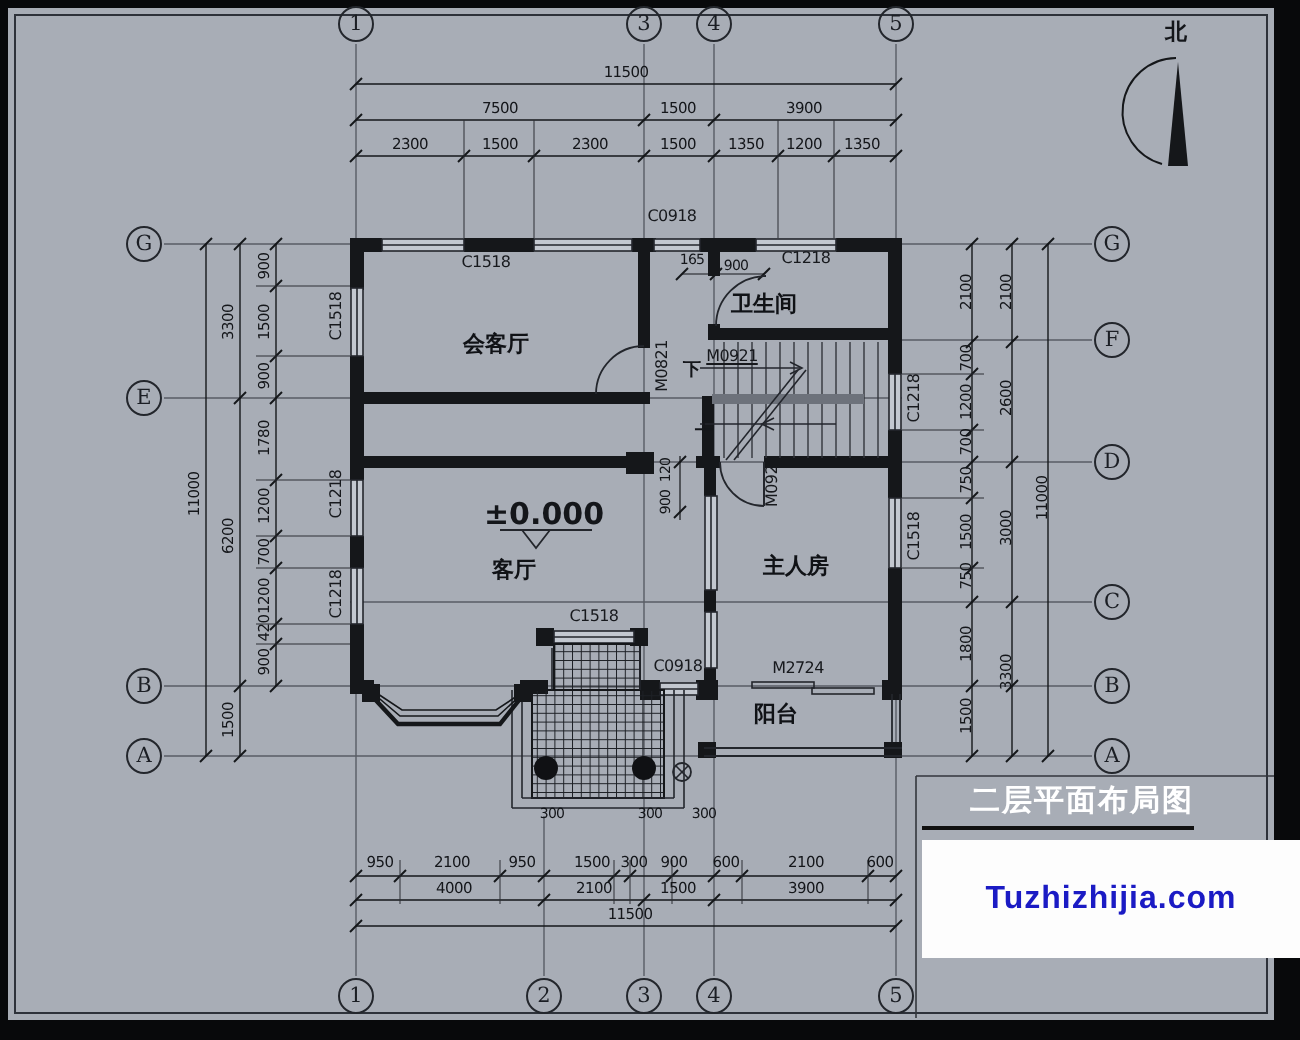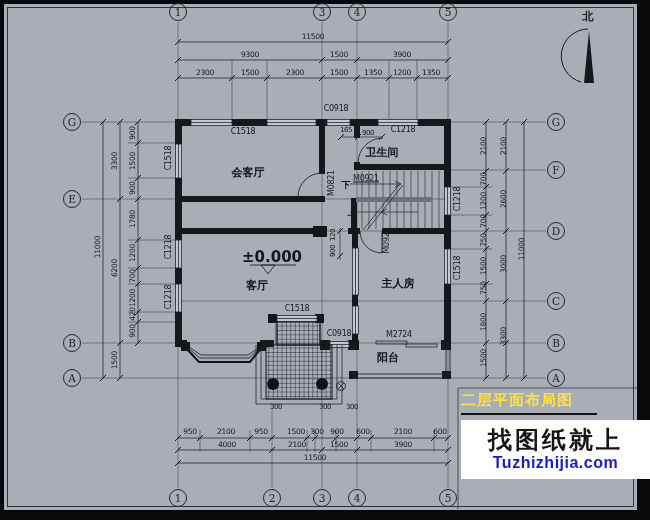--- a/index.html
+++ b/index.html
@@ -15,22 +15,22 @@
   .dim-sm{font-size:7px;letter-spacing:-0.4px;}
   .tag{font-size:8px;letter-spacing:-0.3px;color:#17191d;}
   .room{font-size:11px;font-weight:bold;color:#101216;}
   .stair{font-size:9px;font-weight:bold;}
   .elev{font-size:15px;font-weight:bold;letter-spacing:0;}
   .bubble{position:absolute;width:16px;height:16px;border:1px solid #23262c;border-radius:50%;
           transform:translate(-50%,-50%);display:flex;align-items:center;justify-content:center;
           font-family:"DejaVu Serif",serif;font-size:10.5px;color:#1b1e24;line-height:1;}
   #north-char{position:absolute;left:588px;top:16px;transform:translate(-50%,-50%);
           font-size:11px;font-weight:bold;color:#14161a;}
-  #title-box{position:absolute;left:461px;top:391px;width:136px;text-align:left;
-          font-size:15px;font-weight:bold;color:#fde047;letter-spacing:1px;
+  #title-box{position:absolute;left:461px;top:391px;width:136px;text-align:right;
+          font-size:15px;font-weight:bold;color:#ffffff;letter-spacing:1px;
           border-bottom:2px solid #111;padding-bottom:3px;}
   #wm{position:absolute;left:461px;top:420px;width:189px;height:59px;background:#fdfdfd;
       display:flex;flex-direction:column;align-items:center;justify-content:center;gap:1px;}
   #wm-1{font-size:24px;font-weight:bold;color:#141414;letter-spacing:3px;line-height:1.1;}
   #wm-2{font-family:"Liberation Sans",sans-serif;font-size:16px;font-weight:bold;color:#1b1bc4;letter-spacing:0.5px;}
 </style>
 </head>
 <body>
 
 <div id="sheet"></div>
@@ -273,21 +273,21 @@
     <line x1="250" y1="265" x2="296" y2="265" stroke="#23262c" stroke-width="0.9"></line>
     <polygon points="261,265 275,265 268,274" fill="none" stroke="#23262c" stroke-width="0.9"></polygon>
     <path d="M 588,29 A 27 27 0 0 0 581,82" fill="none" stroke="#15171a" stroke-width="1"></path>
     <polygon points="589,31 584,83 594,83" fill="#15171a"></polygon>
     <line x1="458" y1="388" x2="637" y2="388" stroke="#33363c" stroke-width="0.8"></line>
     <line x1="458" y1="388" x2="458" y2="509" stroke="#33363c" stroke-width="0.8"></line>
   </svg>
 
 <div id="overlay">
     <span class="dim lb" style="left: 313px; top: 36px;">11500</span>
-    <span class="dim lb" style="left: 250px; top: 54px;">9300</span>
+    <span class="dim lb" style="left: 250px; top: 54px;">7500</span>
     <span class="dim lb" style="left: 339px; top: 54px;">1500</span>
     <span class="dim lb" style="left: 402px; top: 54px;">3900</span>
     <span class="dim lb" style="left: 205px; top: 72px;">2300</span>
     <span class="dim lb" style="left: 250px; top: 72px;">1500</span>
     <span class="dim lb" style="left: 295px; top: 72px;">2300</span>
     <span class="dim lb" style="left: 339px; top: 72px;">1500</span>
     <span class="dim lb" style="left: 373px; top: 72px;">1350</span>
     <span class="dim lb" style="left: 402px; top: 72px;">1200</span>
     <span class="dim lb" style="left: 431px; top: 72px;">1350</span>
     <span class="dim lb" style="left: 190px; top: 431px;">950</span>
@@ -377,15 +377,14 @@
     <span class="bubble" style="left: 556px; top: 170px;">F</span>
     <span class="bubble" style="left: 556px; top: 231px;">D</span>
     <span class="bubble" style="left: 556px; top: 301px;">C</span>
     <span class="bubble" style="left: 556px; top: 343px;">B</span>
     <span class="bubble" style="left: 556px; top: 378px;">A</span>
   </div>
 
 <span id="north-char">北</span>
 <div id="title-box">二层平面布局图</div>
 <div id="wm">
-  <div id="wm-1">找图纸就上</div>
   <div id="wm-2">Tuzhizhijia.com</div>
 </div>
 
 </body></html>

